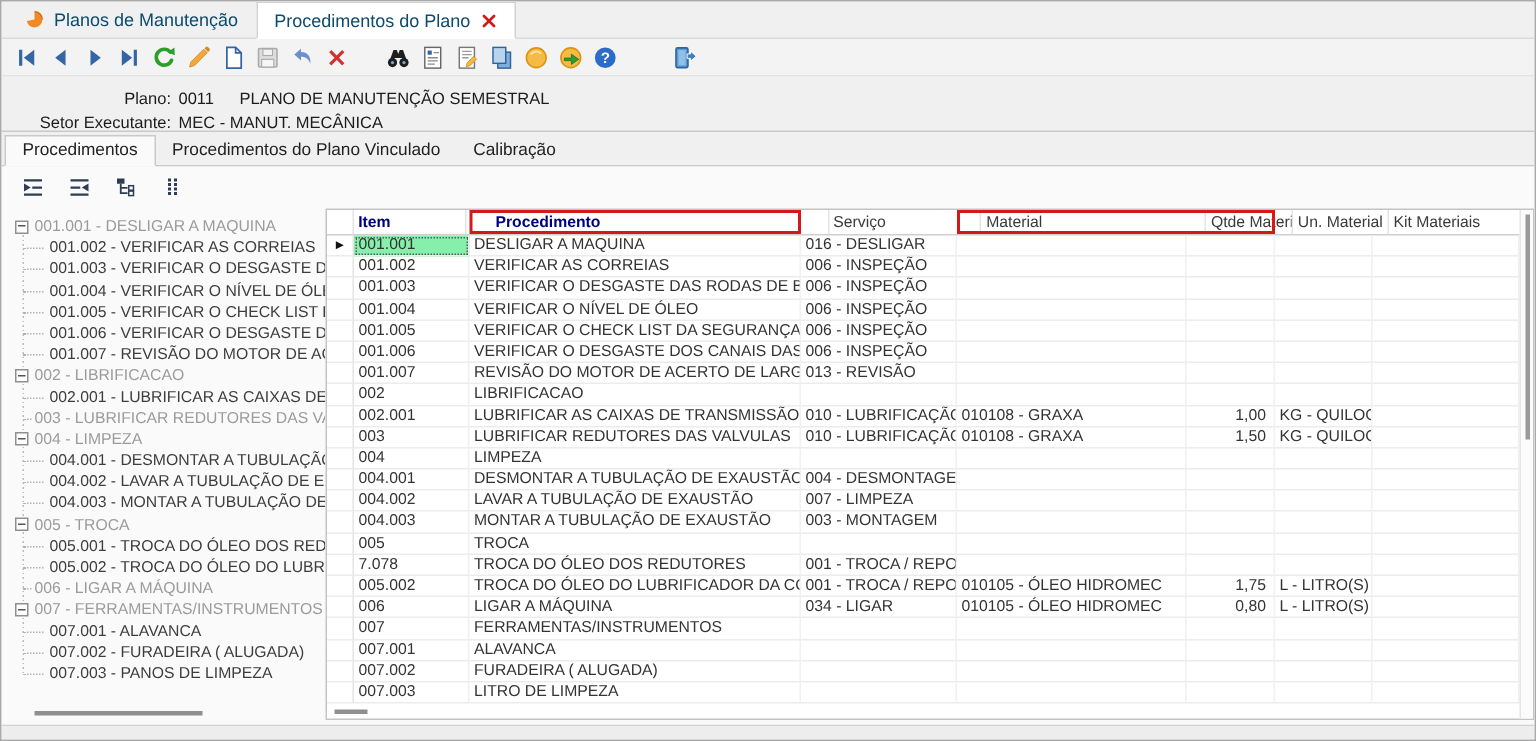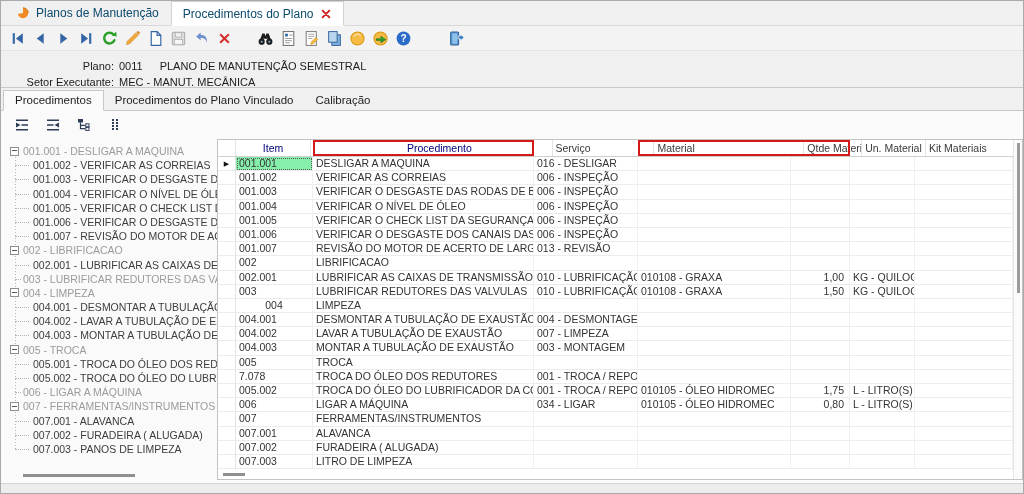--- a/index.html
+++ b/index.html
@@ -43,21 +43,21 @@
   .tglyph{position:absolute;left:5px;top:2.6px;width:9px;height:9px;border:1px solid #8f8f8f;background:#fff;}
   .tglyph::after{content:"";position:absolute;left:1.2px;top:2.8px;width:4.5px;height:1px;background:#555;}
   .tdash{position:absolute;top:7px;border-top:1px dotted #b3b3b3;}
   .tdash.root{left:10px;width:6px;}
   .tdash.child{left:10px;width:14px;}
   .tree-hscroll{position:absolute;left:18px;bottom:2px;width:112px;height:3px;background:#8f8f8f;}
   
   .grid{position:absolute;left:216px;top:28px;width:806px;bottom:3px;background:#fff;border:1px solid #c3c3c3;font-size:10.5px;}
   .ghead{position:relative;height:17px;display:flex;border-bottom:1px solid #cfcfcf;background:#fff;}
   .hcell{height:100%;border-right:1px solid #e4e4e4;padding:2px 3px 0;color:#3a3a3a;overflow:hidden;white-space:nowrap;}
-  .hcell.accent{color:#00007d;font-weight:normal;text-align:center;}
+  .hcell.accent{color:#00007d;font-weight:bold;}
   .hcell.r{text-align:right;}
   .red-box{position:absolute;top:0;bottom:0;border:2px solid #d31a1a;pointer-events:none;}
   .gbody{position:absolute;top:17px;left:0;width:795px;}
   .grow{display:flex;height:14.2px;line-height:13.5px;}
   .gcell{border-right:1px solid #f0f0f0;border-bottom:1px solid #ececec;padding:0 3px;overflow:hidden;white-space:nowrap;color:#333;}
   .gcell.r{text-align:right;padding-right:5px;}
   .gcell.ind{padding:0;display:flex;align-items:center;justify-content:center;font-size:7px;color:#111;border-right:1px solid #e4e4e4;}
   .gcell.sel{background:#86efac;outline:1px dotted #5a5a5a;outline-offset:-2px;}
   .vscroll{position:absolute;top:0;right:0;bottom:0;width:9px;background:#fbfbfb;border-left:1px solid #e6e6e6;}
   .vthumb{position:absolute;top:3px;left:3px;width:3px;height:150px;background:#9a9a9a;}
@@ -442,21 +442,21 @@
             <div class="gcell" style="width: 77px;">003</div>
             <div class="gcell" style="width: 221px;">LUBRIFICAR REDUTORES DAS VALVULAS</div>
             <div class="gcell" style="width: 104px;">010 - LUBRIFICAÇÃO</div>
             <div class="gcell" style="width: 153px;">010108 - GRAXA</div>
             <div class="gcell r" style="width: 59px;">1,50</div>
             <div class="gcell" style="width: 65px;">KG - QUILOGRAMA</div>
             <div class="gcell" style="width: 98px;"></div>
           </div>
           <div class="grow">
             <div class="gcell ind" style="width: 18px;"></div>
-            <div class="gcell" style="width: 77px; text-align: center;">004</div>
+            <div class="gcell" style="width: 77px;">004</div>
             <div class="gcell" style="width: 221px;">LIMPEZA</div>
             <div class="gcell" style="width: 104px;"></div>
             <div class="gcell" style="width: 153px;"></div>
             <div class="gcell r" style="width: 59px;"></div>
             <div class="gcell" style="width: 65px;"></div>
             <div class="gcell" style="width: 98px;"></div>
           </div>
           <div class="grow">
             <div class="gcell ind" style="width: 18px;"></div>
             <div class="gcell" style="width: 77px;">004.001</div>

